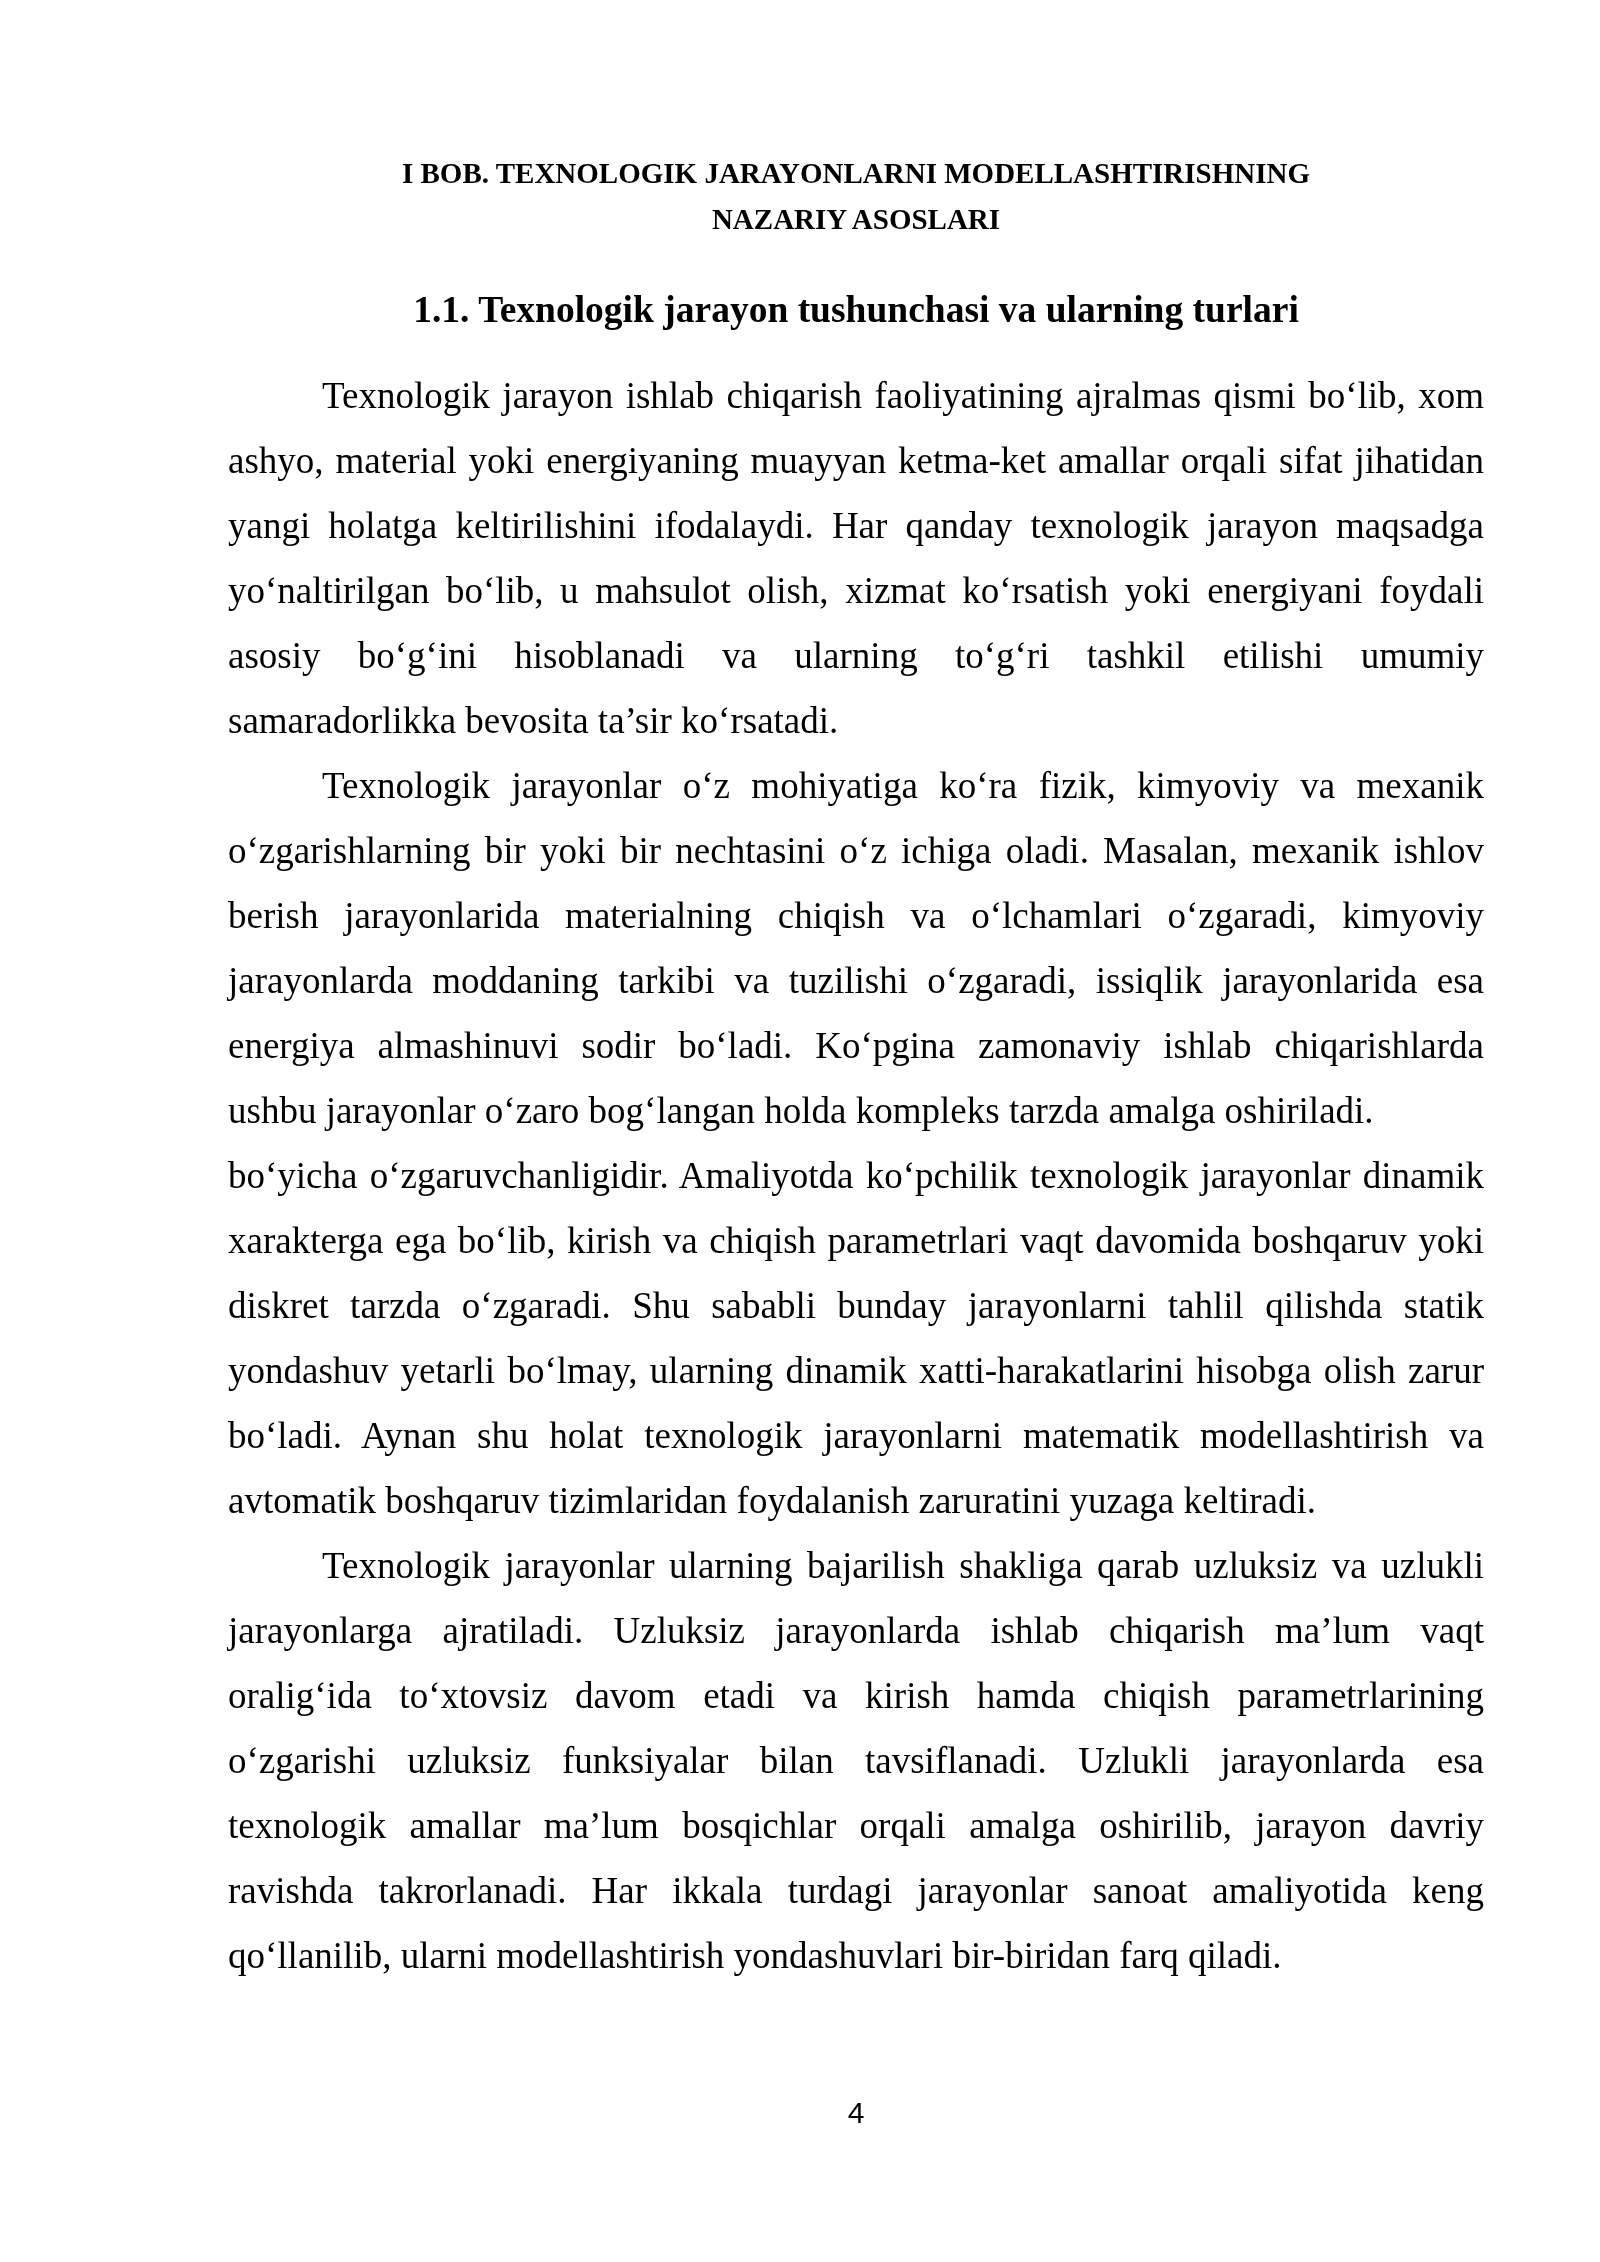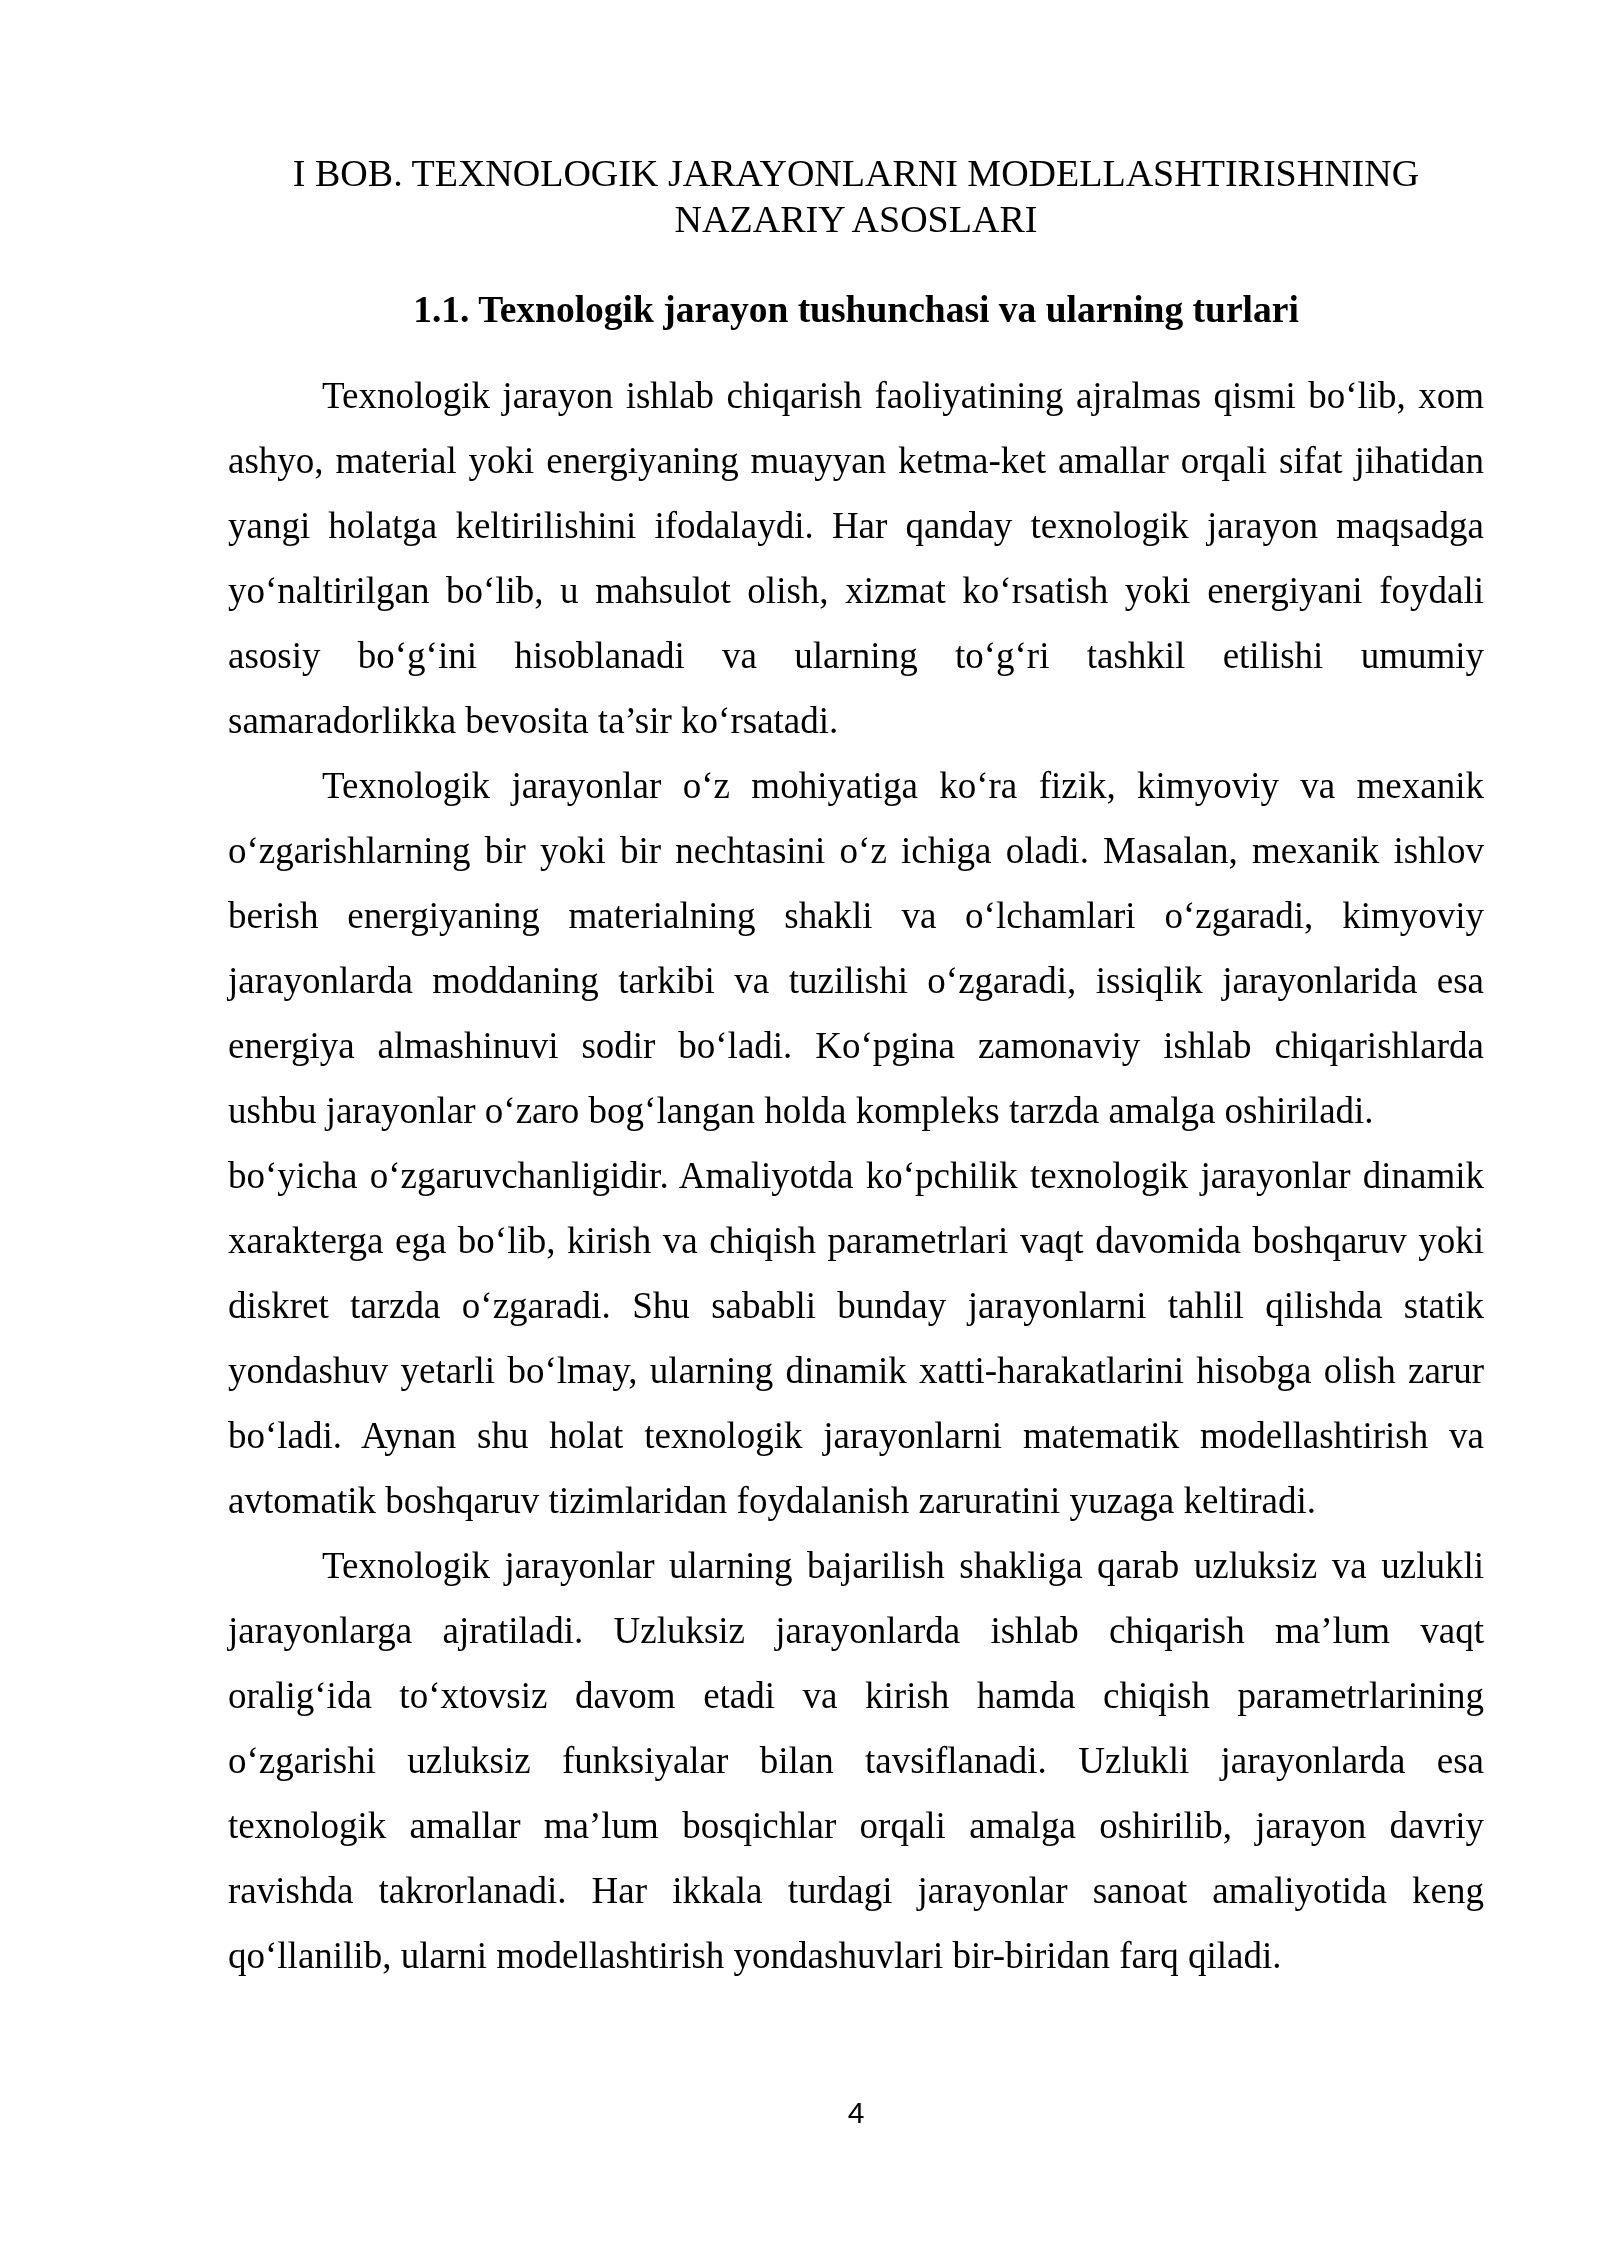--- a/index.html
+++ b/index.html
@@ -17,23 +17,23 @@
     overflow: hidden;
   }
   .content {
     position: absolute;
     left: 228px;
     top: 0;
     width: 1256px;
   }
   .heading {
     margin-top: 150px;
-    font-size: 38px;
+    font-size: 29px;
     line-height: 46px;
-    font-weight: normal;
+    font-weight: bold;
     text-align: center;
   }
   .subheading {
     margin-top: 45px;
     font-size: 37.5px;
     line-height: 46px;
     font-weight: bold;
     text-align: center;
   }
   .body-text {
@@ -78,21 +78,21 @@
           <div class="line first">Texnologik jarayon ishlab chiqarish faoliyatining ajralmas qismi bo‘lib, xom</div>
           <div class="line">ashyo, material yoki energiyaning muayyan ketma-ket amallar orqali sifat jihatidan</div>
           <div class="line">yangi holatga keltirilishini ifodalaydi. Har qanday texnologik jarayon maqsadga</div>
           <div class="line">yo‘naltirilgan bo‘lib, u mahsulot olish, xizmat ko‘rsatish yoki energiyani foydali</div>
           <div class="line">asosiy bo‘g‘ini hisoblanadi va ularning to‘g‘ri tashkil etilishi umumiy</div>
           <div class="line last">samaradorlikka bevosita ta’sir ko‘rsatadi.</div>
         </div>
         <div class="paragraph">
           <div class="line first">Texnologik jarayonlar o‘z mohiyatiga ko‘ra fizik, kimyoviy va mexanik</div>
           <div class="line">o‘zgarishlarning bir yoki bir nechtasini o‘z ichiga oladi. Masalan, mexanik ishlov</div>
-          <div class="line">berish energiyaning materialning shakli va o‘lchamlari o‘zgaradi, kimyoviy</div>
+          <div class="line">berish jarayonlarida materialning chiqish va o‘lchamlari o‘zgaradi, kimyoviy</div>
           <div class="line">jarayonlarda moddaning tarkibi va tuzilishi o‘zgaradi, issiqlik jarayonlarida esa</div>
           <div class="line">energiya almashinuvi sodir bo‘ladi. Ko‘pgina zamonaviy ishlab chiqarishlarda</div>
           <div class="line last">ushbu jarayonlar o‘zaro bog‘langan holda kompleks tarzda amalga oshiriladi.</div>
         </div>
         <div class="paragraph">
           <div class="line">bo‘yicha o‘zgaruvchanligidir. Amaliyotda ko‘pchilik texnologik jarayonlar dinamik</div>
           <div class="line">xarakterga ega bo‘lib, kirish va chiqish parametrlari vaqt davomida boshqaruv yoki</div>
           <div class="line">diskret tarzda o‘zgaradi. Shu sababli bunday jarayonlarni tahlil qilishda statik</div>
           <div class="line">yondashuv yetarli bo‘lmay, ularning dinamik xatti-harakatlarini hisobga olish zarur</div>
           <div class="line">bo‘ladi. Aynan shu holat texnologik jarayonlarni matematik modellashtirish va</div>

